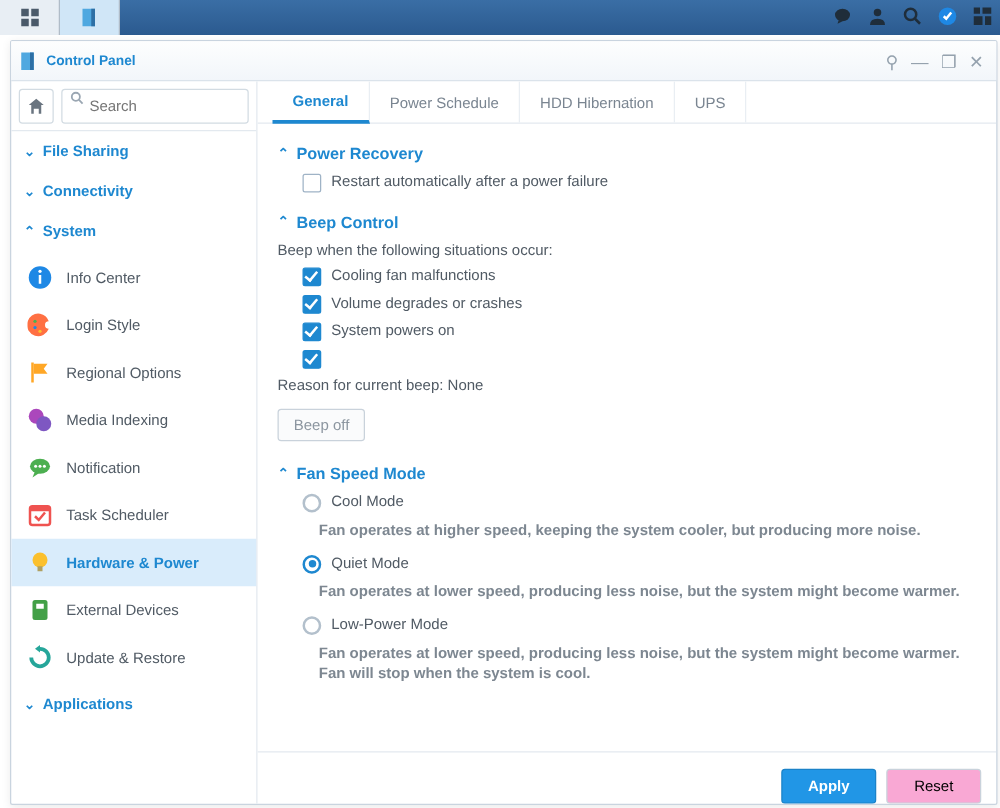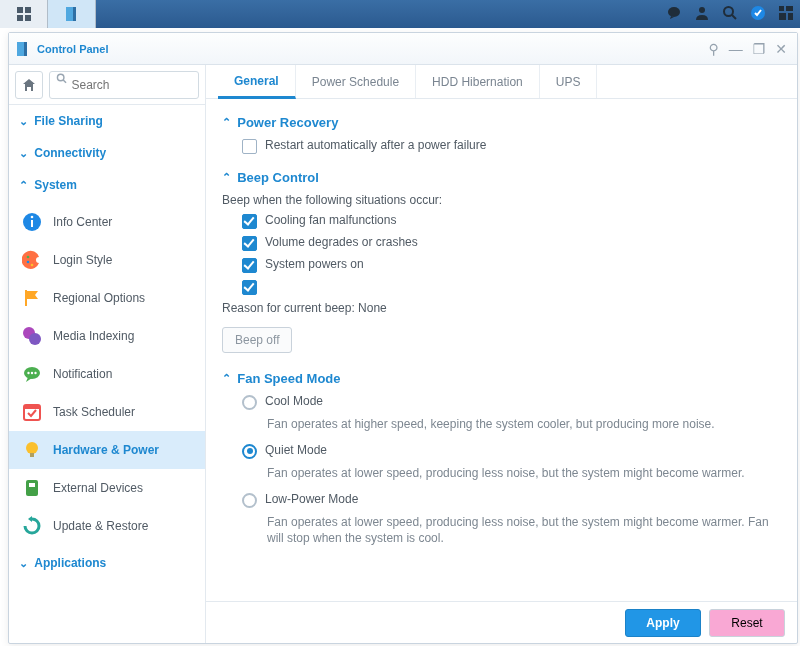--- a/index.html
+++ b/index.html
@@ -46,25 +46,25 @@
 .section-h { color:#1e88d0; font-size:13px; font-weight:bold; display:flex; align-items:center; gap:6px; margin: 6px 0 8px 0;}
 .section-h .chev { font-size:11px;}
 .row { display:flex; align-items:flex-start; gap:8px; margin: 6px 0 6px 20px; color:#505a64;}
 .plain { margin: 6px 0 6px 0; color:#505a64;}
 .checkbox { width:15px; height:15px; border:1px solid #9fb3c6; border-radius:2px; background:#fff; flex-shrink:0; position:relative; margin-top:1px;}
 .checkbox.checked { border-color:#1e88d0; background:#1e88d0;}
 .checkbox.checked::after { content:""; position:absolute; left:3px; top:0px; width:4px; height:8px; border:solid #fff; border-width:0 2px 2px 0; transform:rotate(40deg);}
 .radio { width:15px; height:15px; border:2px solid #b3c0cc; border-radius:50%; flex-shrink:0; position:relative; margin-top:1px;}
 .radio.checked { border-color:#1e88d0;}
 .radio.checked::after { content:""; position:absolute; left:2.5px; top:2.5px; width:6px; height:6px; border-radius:50%; background:#1e88d0;}
-.desc { margin: 2px 0 10px 45px; color:#7d8791; font-size:12px; line-height:1.4;}
+.desc { margin: 2px 0 10px 33px; color:#7d8791; font-size:12px; line-height:1.4;font-weight:bold;}
 .btn-small { border:1px solid #c9d2db; background:#fafbfc; color:#8c96a0; padding:5px 12px; border-radius:3px; margin:6px 0 4px 0; font-size:12px;}
 
 
-.footer { height: 42px; border-top:1px solid #e3e9ef; display:flex; align-items:center; justify-content:flex-end; gap:8px; padding:0 12px;}
+.footer { height: 42px; border-top:1px solid #e3e9ef; display:flex; align-items:flex-end; justify-content:flex-end; gap:8px; padding:0 12px;}
 .btn { min-width:76px; height:28px; border-radius:3px; font-size:12px; cursor:pointer; border:1px solid #c9d2db; background:#f9a8d4;}
 .btn.primary { background:#2196e6; border-color:#1b82c8; color:#fff; font-weight:bold;}
 
 
 .c-info{fill:#1e88e5} .c-reg{fill:#ffa726} .c-media{fill:#ab47bc}
 .c-notif{fill:#4caf50} .c-task{fill:#ef5350} .c-hw{fill:#fbc02d} .c-ext{fill:#43a047} .c-upd{fill:#26a69a}
 </style>
 </head>
 <body>
 

